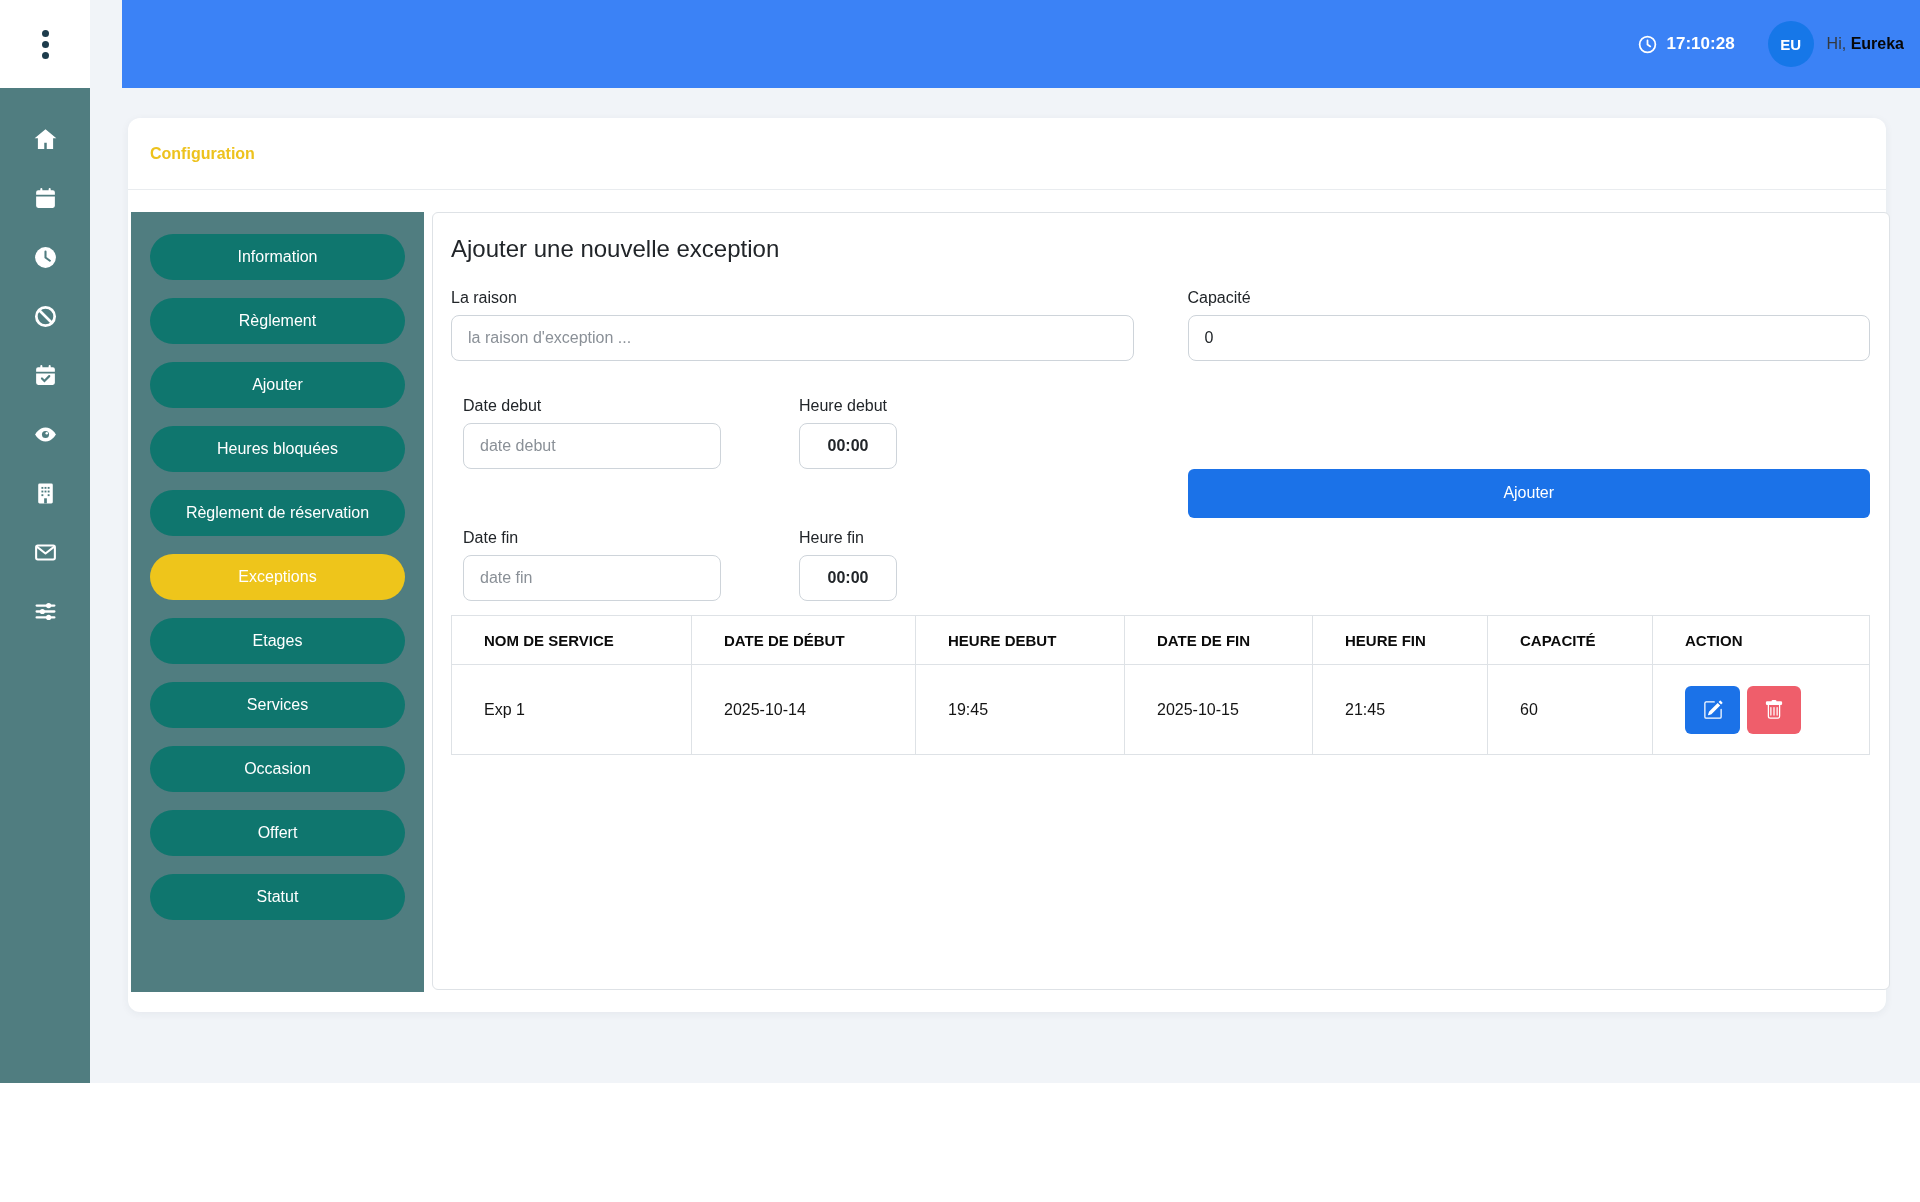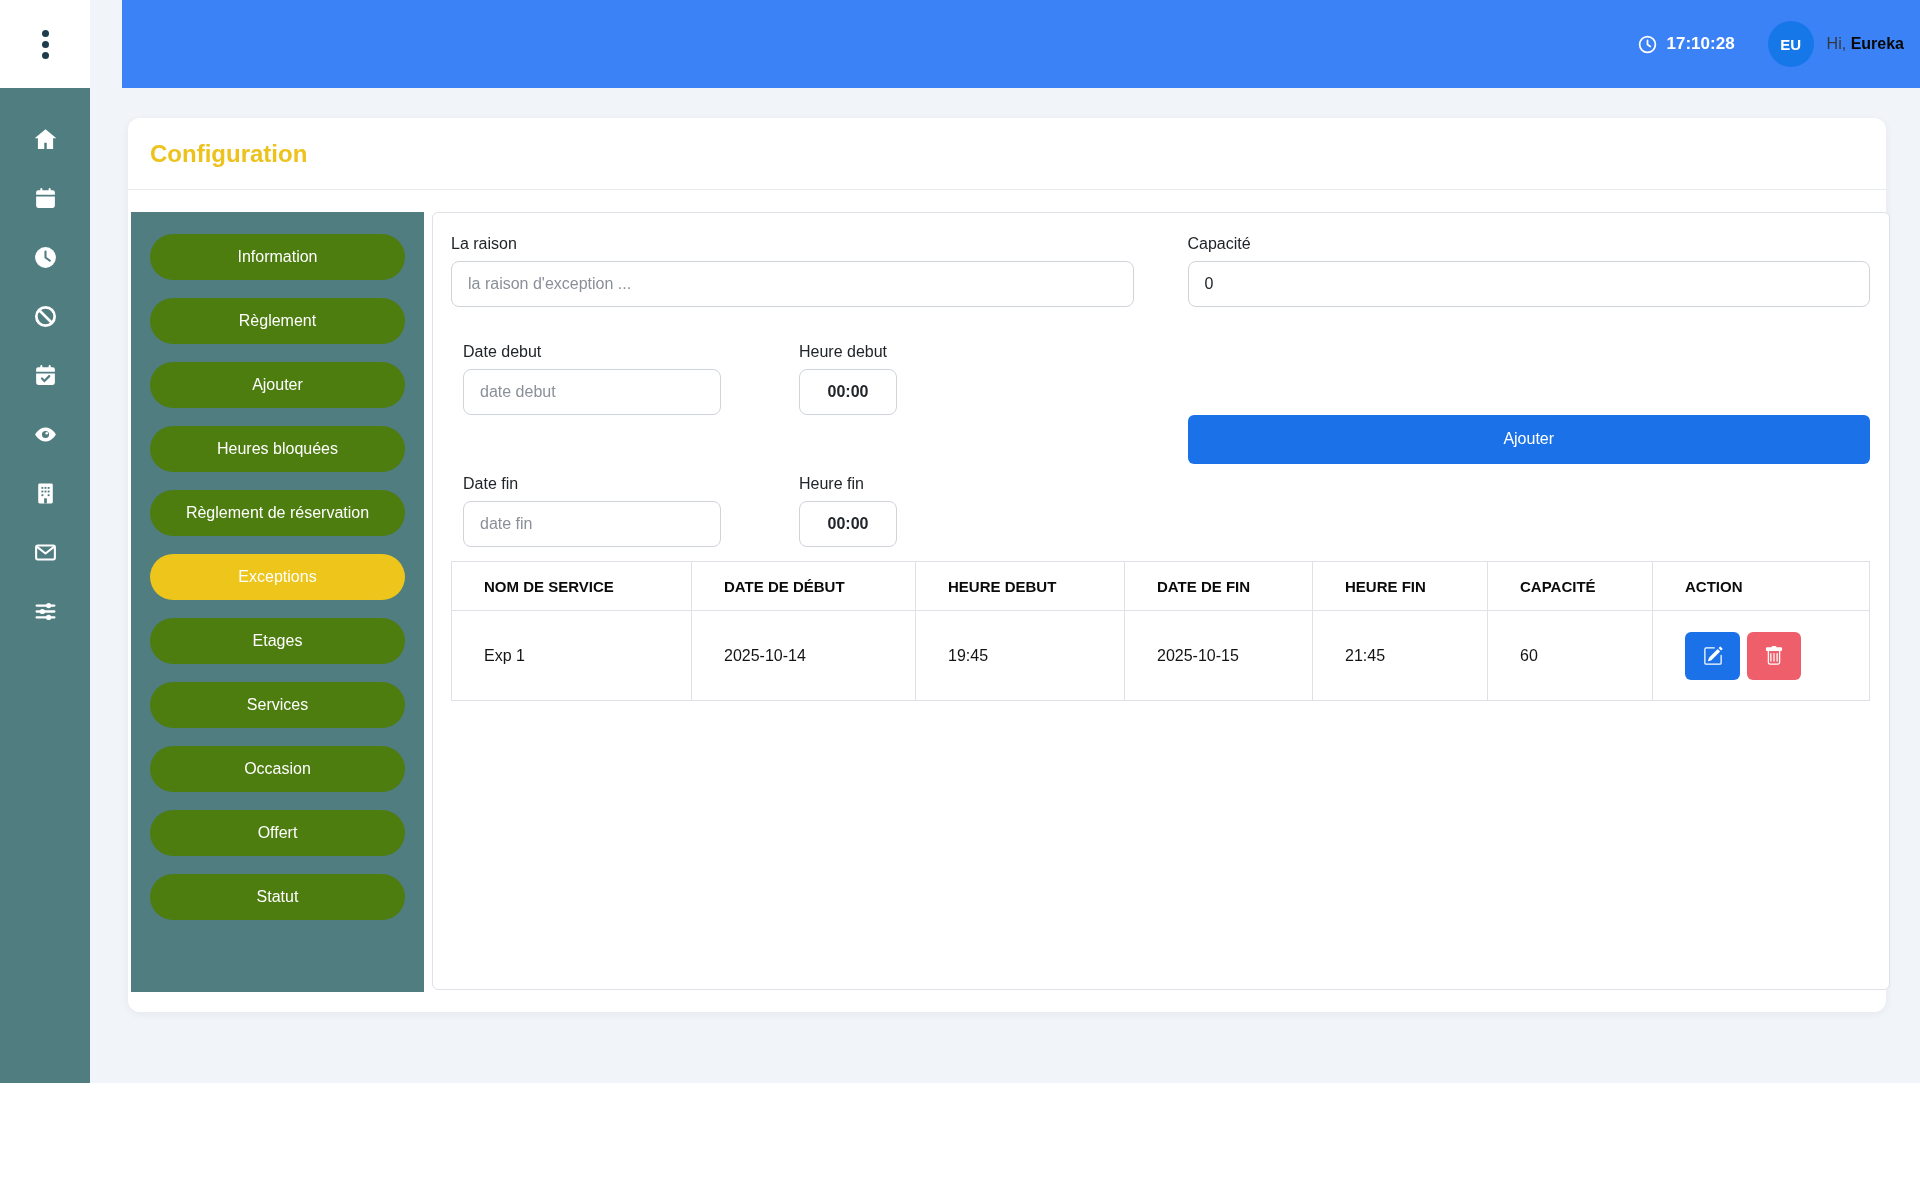--- a/index.html
+++ b/index.html
@@ -25,27 +25,27 @@
   .avatar { width:46px; height:46px; border-radius:50%; background:#1677e8; color:#fff; font-size:15px;
     font-weight:700; display:flex; align-items:center; justify-content:center; margin-left:33px; cursor:pointer; }
   .greet { margin-left:13px; font-size:16px; color:#34393e; }
   .greet b { color:#070707; font-weight:700; }
 
   
   .card { position:absolute; left:128px; top:118px; width:1758px; height:894px; background:#fff;
     border-radius:12px; box-shadow:0 2px 8px rgba(40,50,60,.06); }
   .card-header { height:72px; display:flex; align-items:center; padding:0 22px;
     border-bottom:1px solid #e9ecef; }
-  .card-title { font-size:24px; font-weight:700; color:#edc21d; }
+  .card-title { font-size:16px; font-weight:700; color:#edc21d; }
   .card-body { display:flex; padding:22px 2px 20px 3px; gap:8px; }
 
   
   .cfg-nav { width:293px; height:780px; background:#507d80; padding-top:22px;
     display:flex; flex-direction:column; align-items:center; gap:18px; flex:none; }
-  .pill { width:255px; height:46px; border-radius:23px; background:#4d7c0f; color:#ffffff;
+  .pill { width:255px; height:46px; border-radius:23px; background:#0f766e; color:#ffffff;
     font-size:16px; display:flex; align-items:center; justify-content:center; cursor:pointer;
     text-align:center; line-height:1.1; }
   .pill.active { background:#eec51b; }
 
   
   .panel { flex:1; height:778px; border:1px solid #dee2e6; border-radius:6px; background:#fff;
     padding:22px 19px 0 18px; }
   .panel h2 { font-size:24px; font-weight:400; color:#212529; margin-bottom:26px; }
 
   .grid2 { display:grid; grid-template-columns:1fr 1fr; column-gap:54px; }
@@ -226,20 +226,21 @@
           <div class="pill">
             <span>Offert</span>
           </div>
 
           <div class="pill">
             <span>Statut</span>
           </div>
         </div>
 
       <div class="panel">
+        <h2>Ajouter une nouvelle exception</h2>
 
         <div class="grid2">
           <div class="field">
             <label>La raison</label>
             <input type="text" placeholder="la raison d'exception ..." style="">
           </div>
           <div class="field">
             <label>Capacité</label>
             <input type="text" value="0" style="">
           </div>

